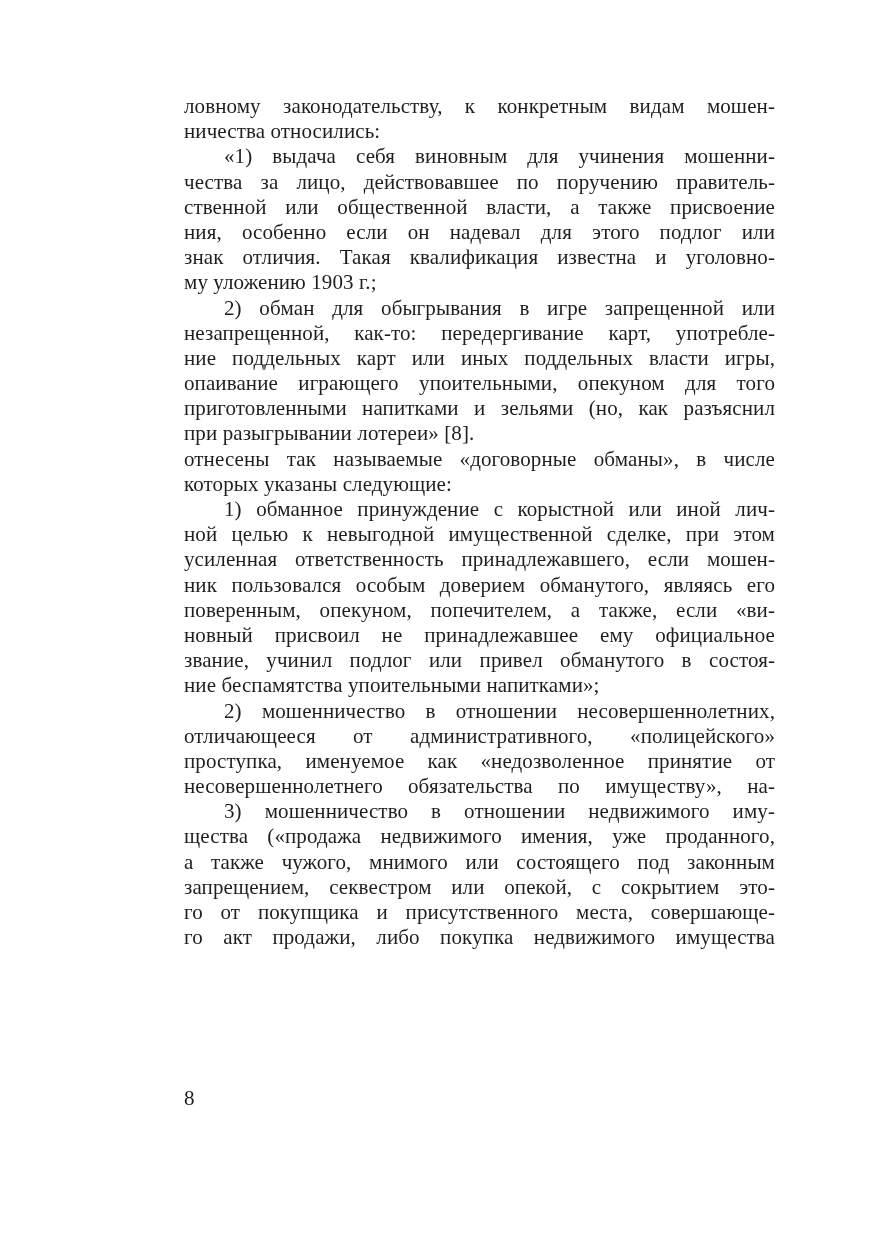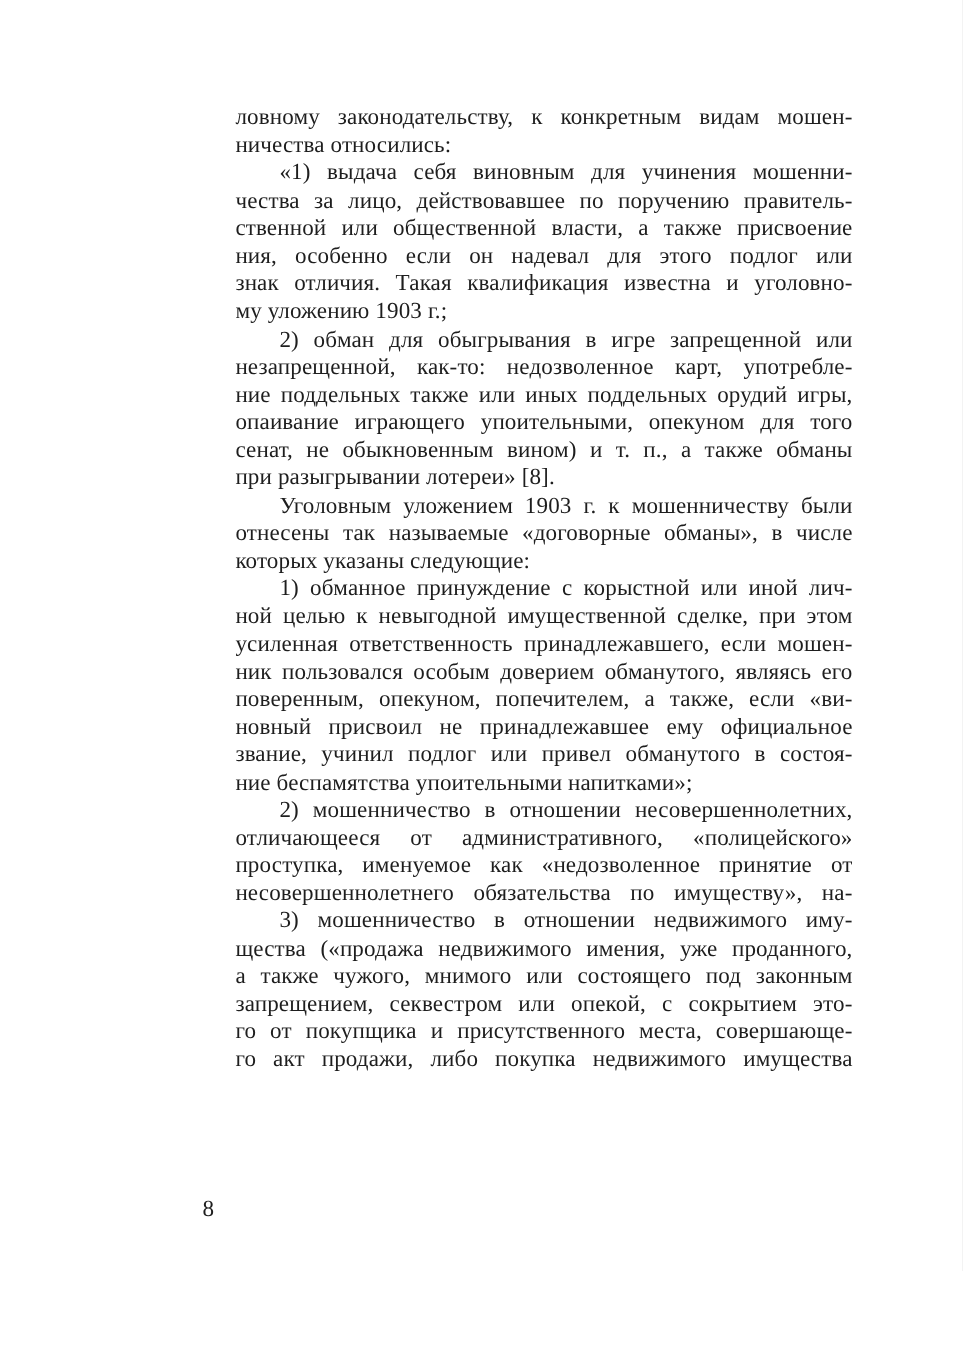--- a/index.html
+++ b/index.html
@@ -28,21 +28,20 @@
     padding: 0;
   }
   .line {
     font-size: 21px;
     line-height: 25.2px;
     height: 25.2px;
     white-space: normal;
     text-align: justify;
     text-align-last: justify;
     letter-spacing: 0.1px;
-    margin-left: 30px;
   }
   .line.lastline {
     text-align-last: left;
   }
   .line.indent {
     text-indent: 40px;
     font-family: Liberation Serif, serif;
   }
   .page-number {
     position: absolute;
@@ -64,28 +63,27 @@
       <div class="para">
         <div class="line indent">«1) выдача себя виновным для учинения мошенни-</div>
         <div class="line">чества за лицо, действовавшее по поручению правитель-</div>
         <div class="line">ственной или общественной власти, а также присвоение</div>
         <div class="line">ния, особенно если он надевал для этого подлог или</div>
         <div class="line">знак отличия. Такая квалификация известна и уголовно-</div>
         <div class="line lastline">му уложению 1903 г.;</div>
       </div>
       <div class="para">
         <div class="line indent">2) обман для обыгрывания в игре запрещенной или</div>
-        <div class="line">незапрещенной, как-то: недозволенное карт, употребле-</div>
-        <div class="line">ние поддельных также или иных поддельных орудий игры,</div>
+        <div class="line">незапрещенной, как-то: передергивание карт, употребле-</div>
+        <div class="line">ние поддельных карт или иных поддельных власти игры,</div>
         <div class="line">опаивание играющего упоительными, опекуном для того</div>
-        <div class="line">сенат, не обыкновенным вином) и т. п., а также обманы</div>
+        <div class="line">приготовленными напитками и зельями (но, как разъяснил</div>
         <div class="line lastline">при разыгрывании лотереи» [8].</div>
       </div>
       <div class="para">
-        <div class="line indent">Уголовным уложением 1903 г. к мошенничеству были</div>
         <div class="line">отнесены так называемые «договорные обманы», в числе</div>
         <div class="line lastline">которых указаны следующие:</div>
       </div>
       <div class="para">
         <div class="line indent">1) обманное принуждение с корыстной или иной лич-</div>
         <div class="line">ной целью к невыгодной имущественной сделке, при этом</div>
         <div class="line">усиленная ответственность принадлежавшего, если мошен-</div>
         <div class="line">ник пользовался особым доверием обманутого, являясь его</div>
         <div class="line">поверенным, опекуном, попечителем, а также, если «ви-</div>
         <div class="line">новный присвоил не принадлежавшее ему официальное</div>

